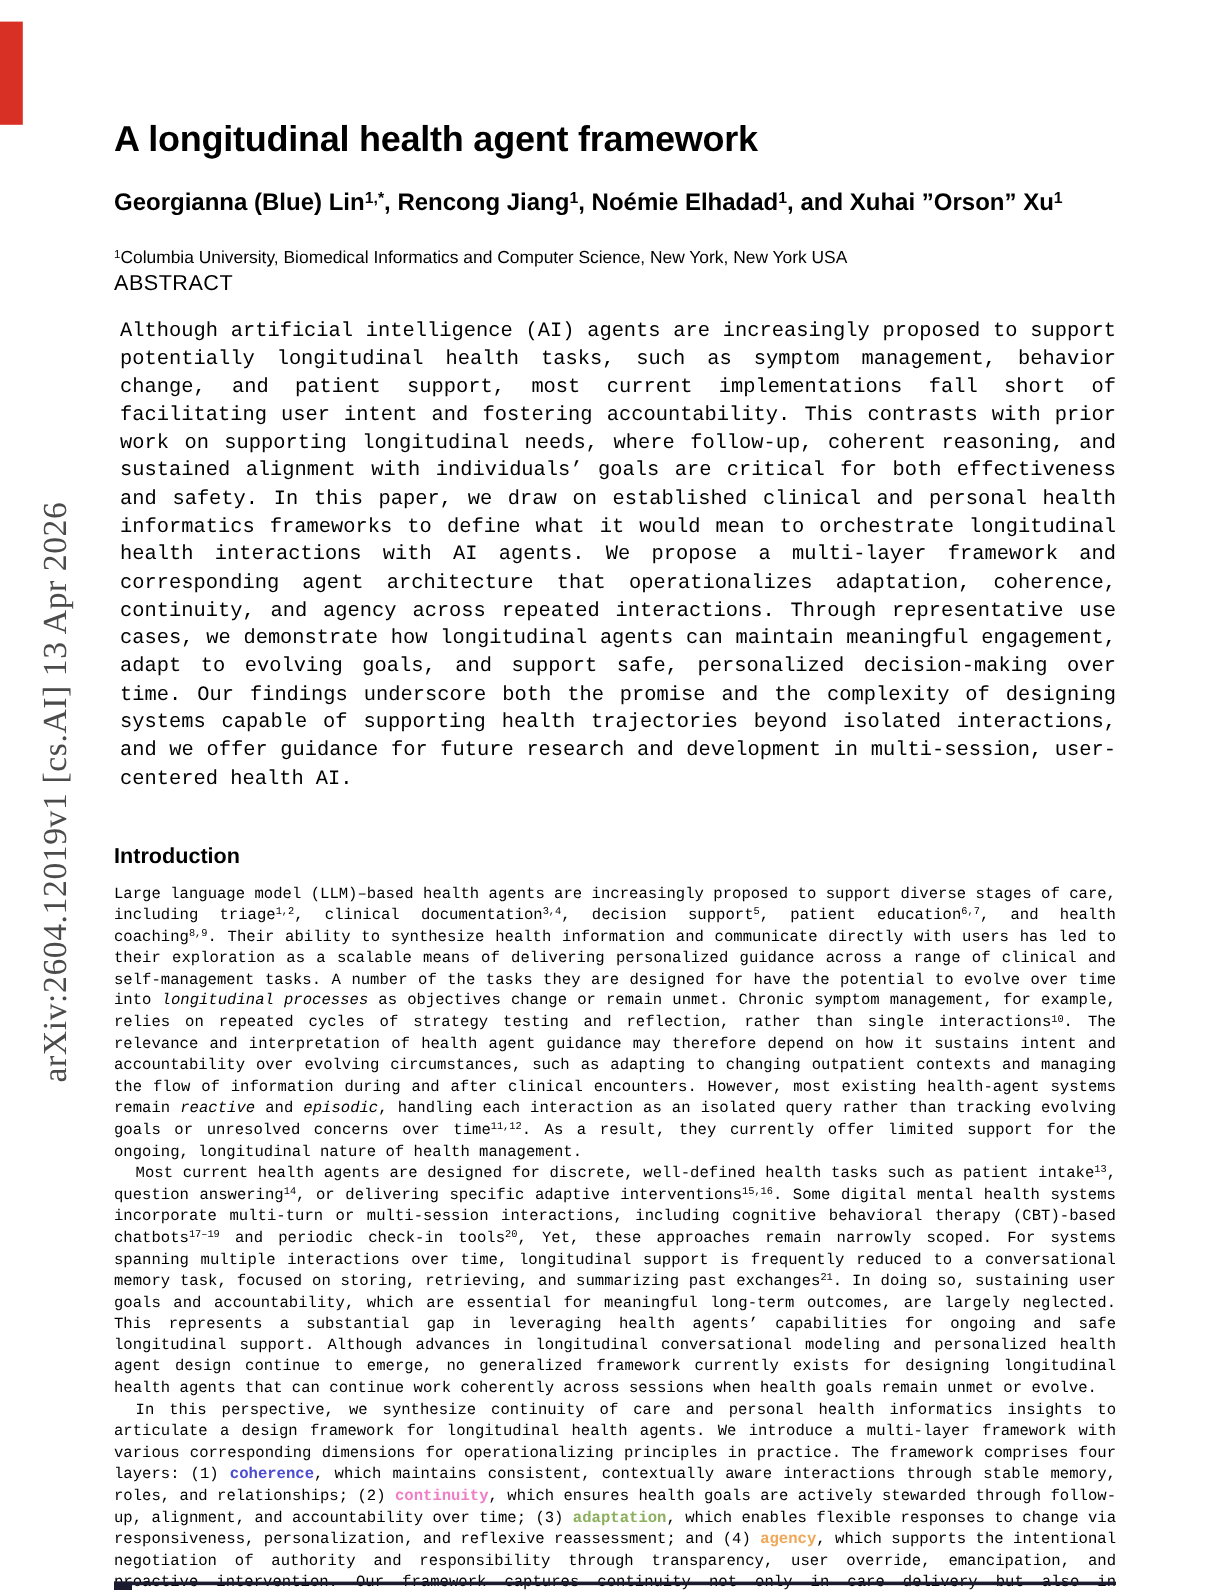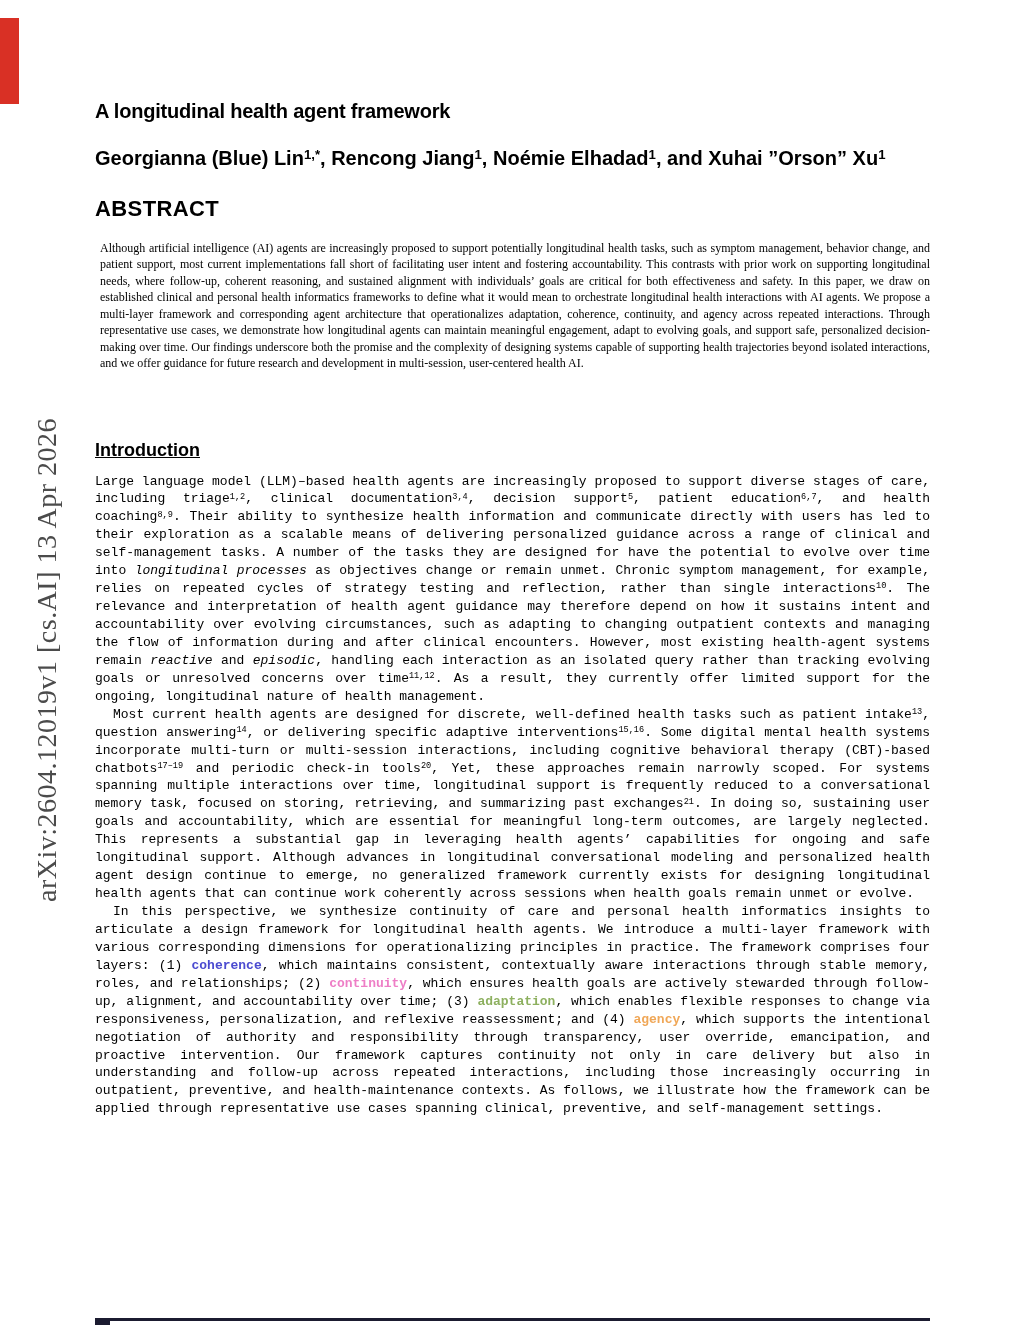--- a/index.html
+++ b/index.html
@@ -31,58 +31,57 @@
     color: #4b4b4b;
   }
   .content {
     position: absolute;
     left: 95px;
     right: 94px;
     top: 100px;
   }
   .title {
     font-family: "Liberation Sans", sans-serif;
-    font-size: 20px;
+    font-size: 30px;
     font-weight: bold;
     letter-spacing: -0.2px;
     margin: 0 0 24px 0;
   }
   .authors {
     font-family: "Liberation Sans", sans-serif;
     font-size: 20px;
     font-weight: bold;
     margin: 0 0 26px 0;
   }
   .affiliation, .email {
     font-family: "Liberation Sans", sans-serif;
     font-size: 14.5px;
     margin: 0 0 3px 0;
   }
   .email { margin-bottom: 36px; }
   .abstract-heading {
     font-family: "Liberation Sans", sans-serif;
-    font-size: 22px;
-    font-weight: bold;
+    font-size: 18px;
+    font-weight: normal;
     letter-spacing: 0.4px;
     margin: 0 0 18px 0;
   }
   .abstract-text {
-    font-family: Liberation Serif, serif;
-    font-size: 12px;
+    font-family: Liberation Mono, monospace;
+    font-size: 17px;
     line-height: 1.37;
     text-align: justify;
-    margin: 0 0 68px 0;
+    margin: 0 0 42px 0;
     padding-left: 5px;
   }
   .section-heading {
     font-family: "Liberation Sans", sans-serif;
     font-size: 18px;
     font-weight: bold;
     margin: 0 0 12px 0;
-    text-decoration: underline;
   }
   .body-para {
     font-family: Liberation Mono, monospace;
     font-size: 13px;
     line-height: 1.38;
     text-align: justify;
     margin: 0;
   }
   .body-para.indent { text-indent: 18px; }
   sup {
@@ -121,20 +120,21 @@
   <div class="edge-marker"></div>
 
   <div class="arxiv-stamp">arXiv:2604.12019v1 [cs.AI] 13 Apr 2026</div>
 
   <main class="content">
 
     <h1 class="title">A longitudinal health agent framework</h1>
 
     <p class="authors"><span>Georgianna (Blue) Lin</span><sup>1,*</sup><span>, Rencong Jiang</span><sup>1</sup><span>, Noémie Elhadad</span><sup>1</sup><span>, and Xuhai ”Orson” Xu</span><sup>1</sup></p>
 
+    <p class="affiliation"><sup>1</sup><span>Columbia University, Biomedical Informatics and Computer Science, New York, New York USA</span></p>
 
 
     <h2 class="abstract-heading">ABSTRACT</h2>
 
     <p class="abstract-text">Although artificial intelligence (AI) agents are increasingly proposed to support potentially longitudinal health tasks, such as symptom management, behavior change, and patient support, most current implementations fall short of facilitating user intent and fostering accountability. This contrasts with prior work on supporting longitudinal needs, where follow-up, coherent reasoning, and sustained alignment with individuals’ goals are critical for both effectiveness and safety. In this paper, we draw on established clinical and personal health informatics frameworks to define what it would mean to orchestrate longitudinal health interactions with AI agents. We propose a multi-layer framework and corresponding agent architecture that operationalizes adaptation, coherence, continuity, and agency across repeated interactions. Through representative use cases, we demonstrate how longitudinal agents can maintain meaningful engagement, adapt to evolving goals, and support safe, personalized decision-making over time. Our findings underscore both the promise and the complexity of designing systems capable of supporting health trajectories beyond isolated interactions, and we offer guidance for future research and development in multi-session, user-centered health AI.</p>
 
     <h2 class="section-heading">Introduction</h2>
 
     <p class="body-para"><span>Large language model (LLM)–based health agents are increasingly proposed to support diverse stages of care, including triage</span><sup>1,2</sup><span>, clinical documentation</span><sup>3,4</sup><span>, decision support</span><sup>5</sup><span>, patient education</span><sup>6,7</sup><span>, and health coaching</span><sup>8,9</sup><span>. Their ability to synthesize health information and communicate directly with users has led to their exploration as a scalable means of delivering personalized guidance across a range of clinical and self-management tasks. A number of the tasks they are designed for have the potential to evolve over time into </span><span style="font-style: italic;">longitudinal processes</span><span> as objectives change or remain unmet. Chronic symptom management, for example, relies on repeated cycles of strategy testing and reflection, rather than single interactions</span><sup>10</sup><span>. The relevance and interpretation of health agent guidance may therefore depend on how it sustains intent and accountability over evolving circumstances, such as adapting to changing outpatient contexts and managing the flow of information during and after clinical encounters. However, most existing health-agent systems remain </span><span style="font-style: italic;">reactive</span><span> and </span><span style="font-style: italic;">episodic</span><span>, handling each interaction as an isolated query rather than tracking evolving goals or unresolved concerns over time</span><sup>11,12</sup><span>. As a result, they currently offer limited support for the ongoing, longitudinal nature of health management.</span></p>
 

